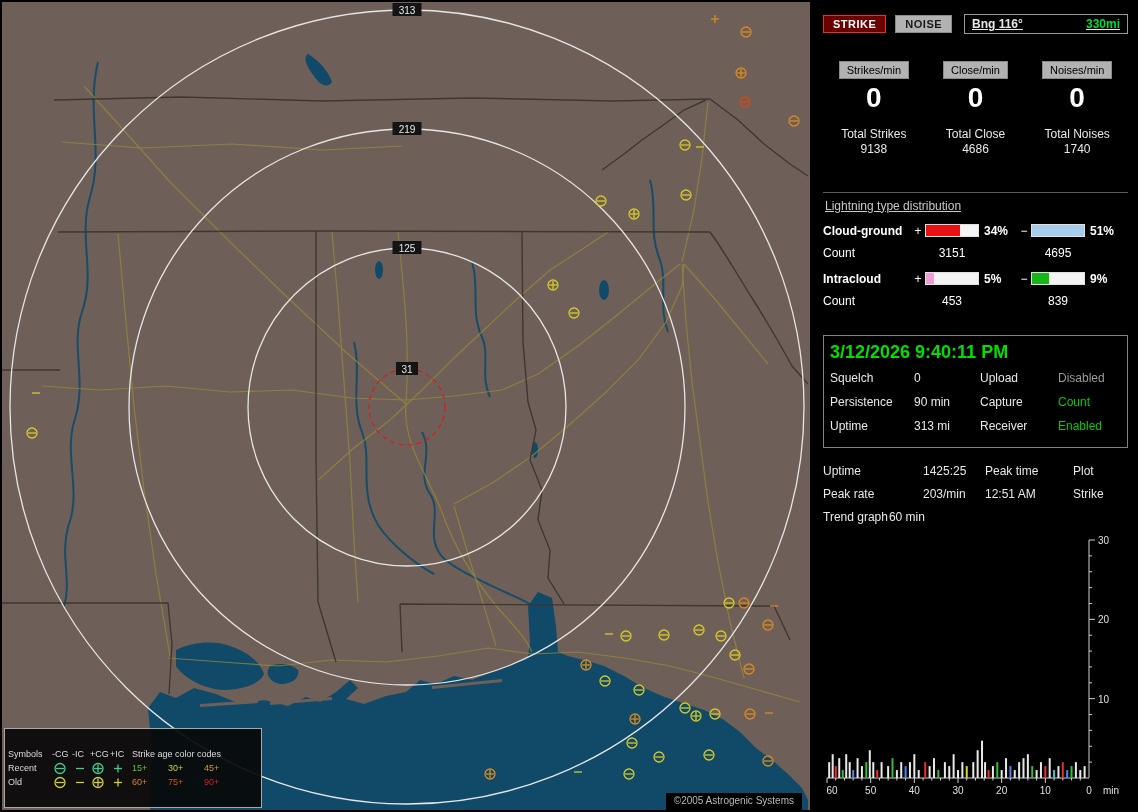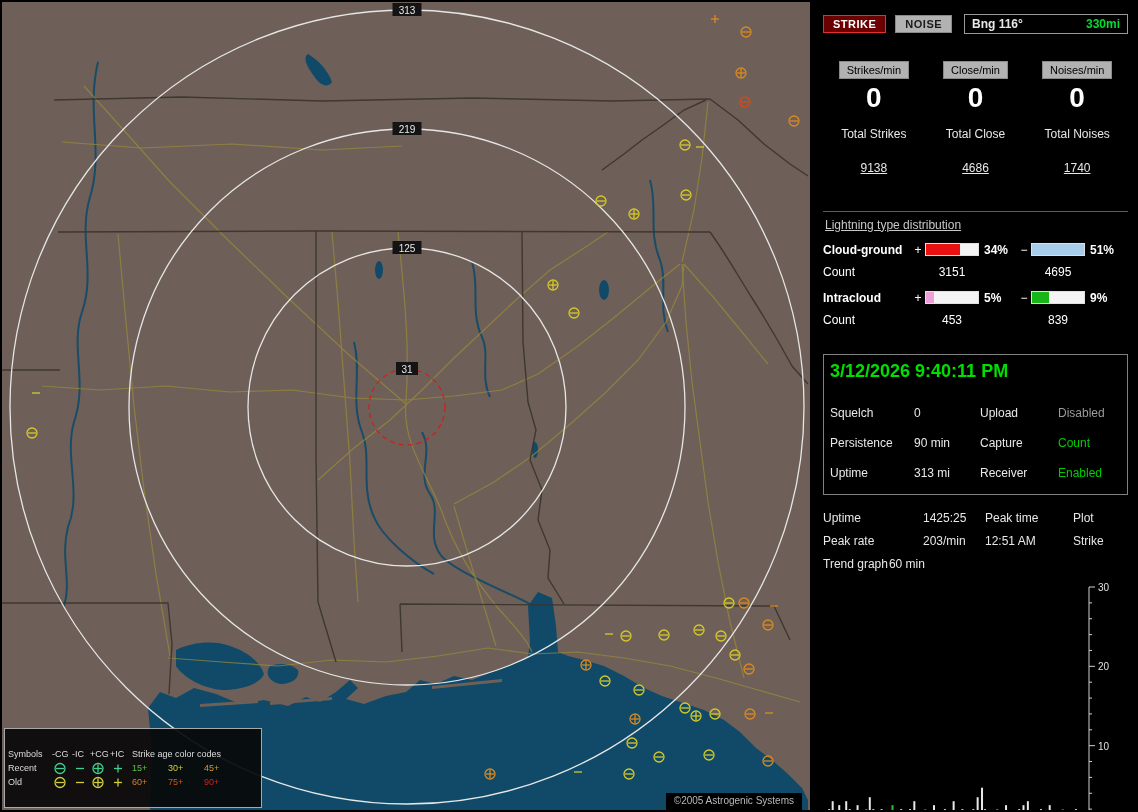--- a/index.html
+++ b/index.html
@@ -21,44 +21,44 @@
                  font-size:10px;padding:2px 8px 4px;}
   
   #side-panel{position:absolute;left:815px;top:2px;width:321px;height:808px;background:#000;
               color:#e8e8e8;padding:0 8px;box-sizing:border-box;overflow:hidden;font-size:12px;}
   .hdr-row{display:flex;align-items:center;gap:9px;margin-top:12px;}
   .btn-strike{background:#6a0000;border:1px solid #e03030;color:#fff;font-weight:bold;
               font-size:11px;padding:2px 9px;letter-spacing:.5px;font-family:inherit;}
   .btn-noise{background:#b2b2b2;border:1px solid #8a8a8a;color:#1a1a1a;font-weight:bold;
              font-size:11px;padding:2px 9px;letter-spacing:.5px;font-family:inherit;}
   .bng-box{margin-left:auto;width:148px;display:flex;justify-content:space-between;
-           border:1px solid #999;background:#000;padding:2px 7px;font-weight:bold;font-size:12px;}
+           border:1px solid #999;background:#000;padding:2px 7px;font-weight:bold;font-size:12px;text-decoration:underline;}
   .bng-box .rng{color:#00dd33;text-align:center;}
   .rate-labels,.rate-values,.totals{display:grid;grid-template-columns:repeat(3,1fr);justify-items:center;}
   .rate-labels{margin-top:27px;}
   .rate-label{background:#b2b2b2;border:1px solid #8a8a8a;color:#000;font-size:11px;padding:2px 7px;}
   .rate-values{margin-top:4px;}
   .rate-value{font-size:28px;font-weight:bold;color:#fff;line-height:1.1;}
   .totals{margin-top:13px;text-align:center;}
-  .total .tv{display:block;margin-top:20px;text-decoration:underline;}
+  .total .tv{display:block;margin-top:1px;}
   .dist-section{margin-top:36px;border-top:1px solid #5a5a5a;padding-top:6px;}
   .dist-title{color:#c8c8c8;text-decoration:underline;margin:0 0 8px 2px;}
   .dist-row{display:grid;grid-template-columns:88px 14px 54px 38px 14px 54px 38px;
             align-items:center;height:20px;color:#fff;}
   .dl{font-weight:bold;}
   .ds{text-align:center;}
   .bar{display:block;height:11px;border:1px solid #e0e0e0;background:#f4f4f4;overflow:hidden;}
   .fill{display:block;height:100%;}
   .pct{font-weight:bold;padding-left:5px;}
   .count-row{height:16px;margin:4px 0 8px;}
   .c3{grid-column:3;text-align:center;}
   .c6{grid-column:6;text-align:center;}
   .status-box{margin-top:26px;border:1px solid #808080;padding:6px 6px 14px;}
   .datetime{color:#00e000;font-weight:bold;font-size:18px;}
-  .status-grid{display:grid;grid-template-columns:84px 66px 78px 1fr;row-gap:16px;margin-top:24px;}
+  .status-grid{display:grid;grid-template-columns:84px 66px 78px 1fr;row-gap:10px;margin-top:8px;}
   .session-grid{display:grid;grid-template-columns:100px 62px 88px 1fr;row-gap:9px;margin-top:16px;}
   .trend-label-row{display:flex;gap:1px;margin-top:9px;}
   #trend-svg{margin-top:4px;display:block;}
 </style>
 </head>
 <body>
 
 <div id="app">
 
   <div id="map-panel">

